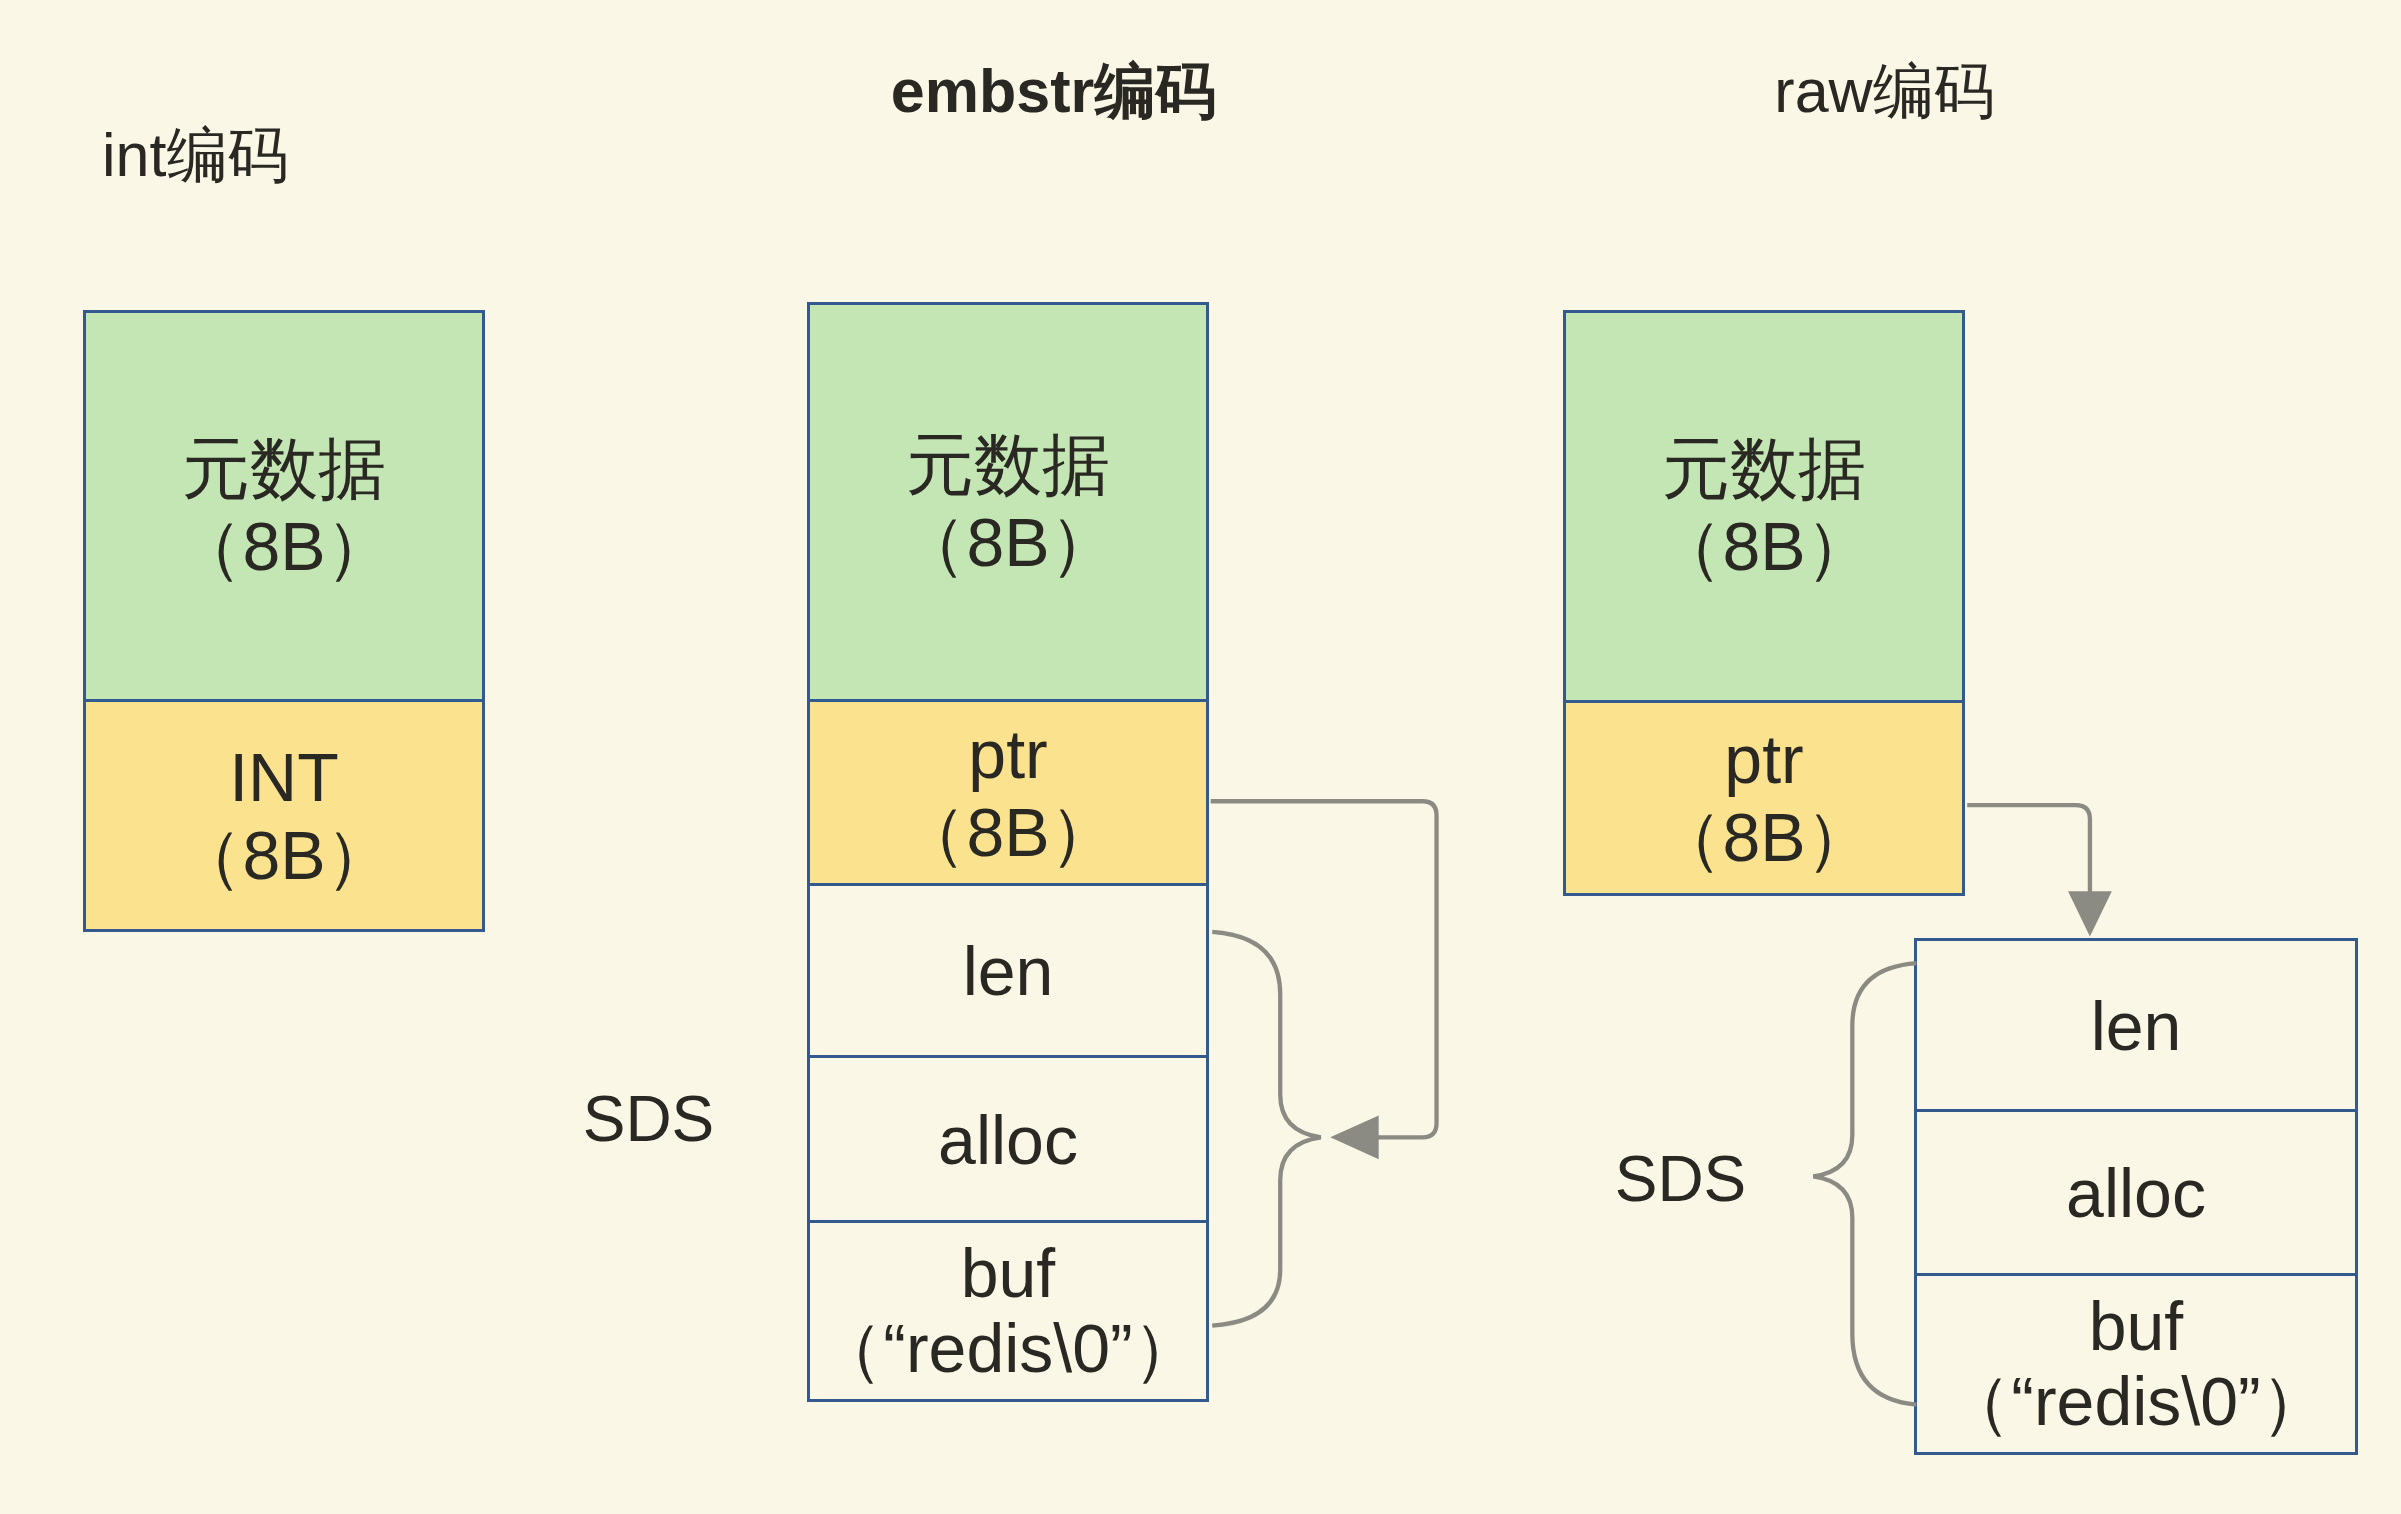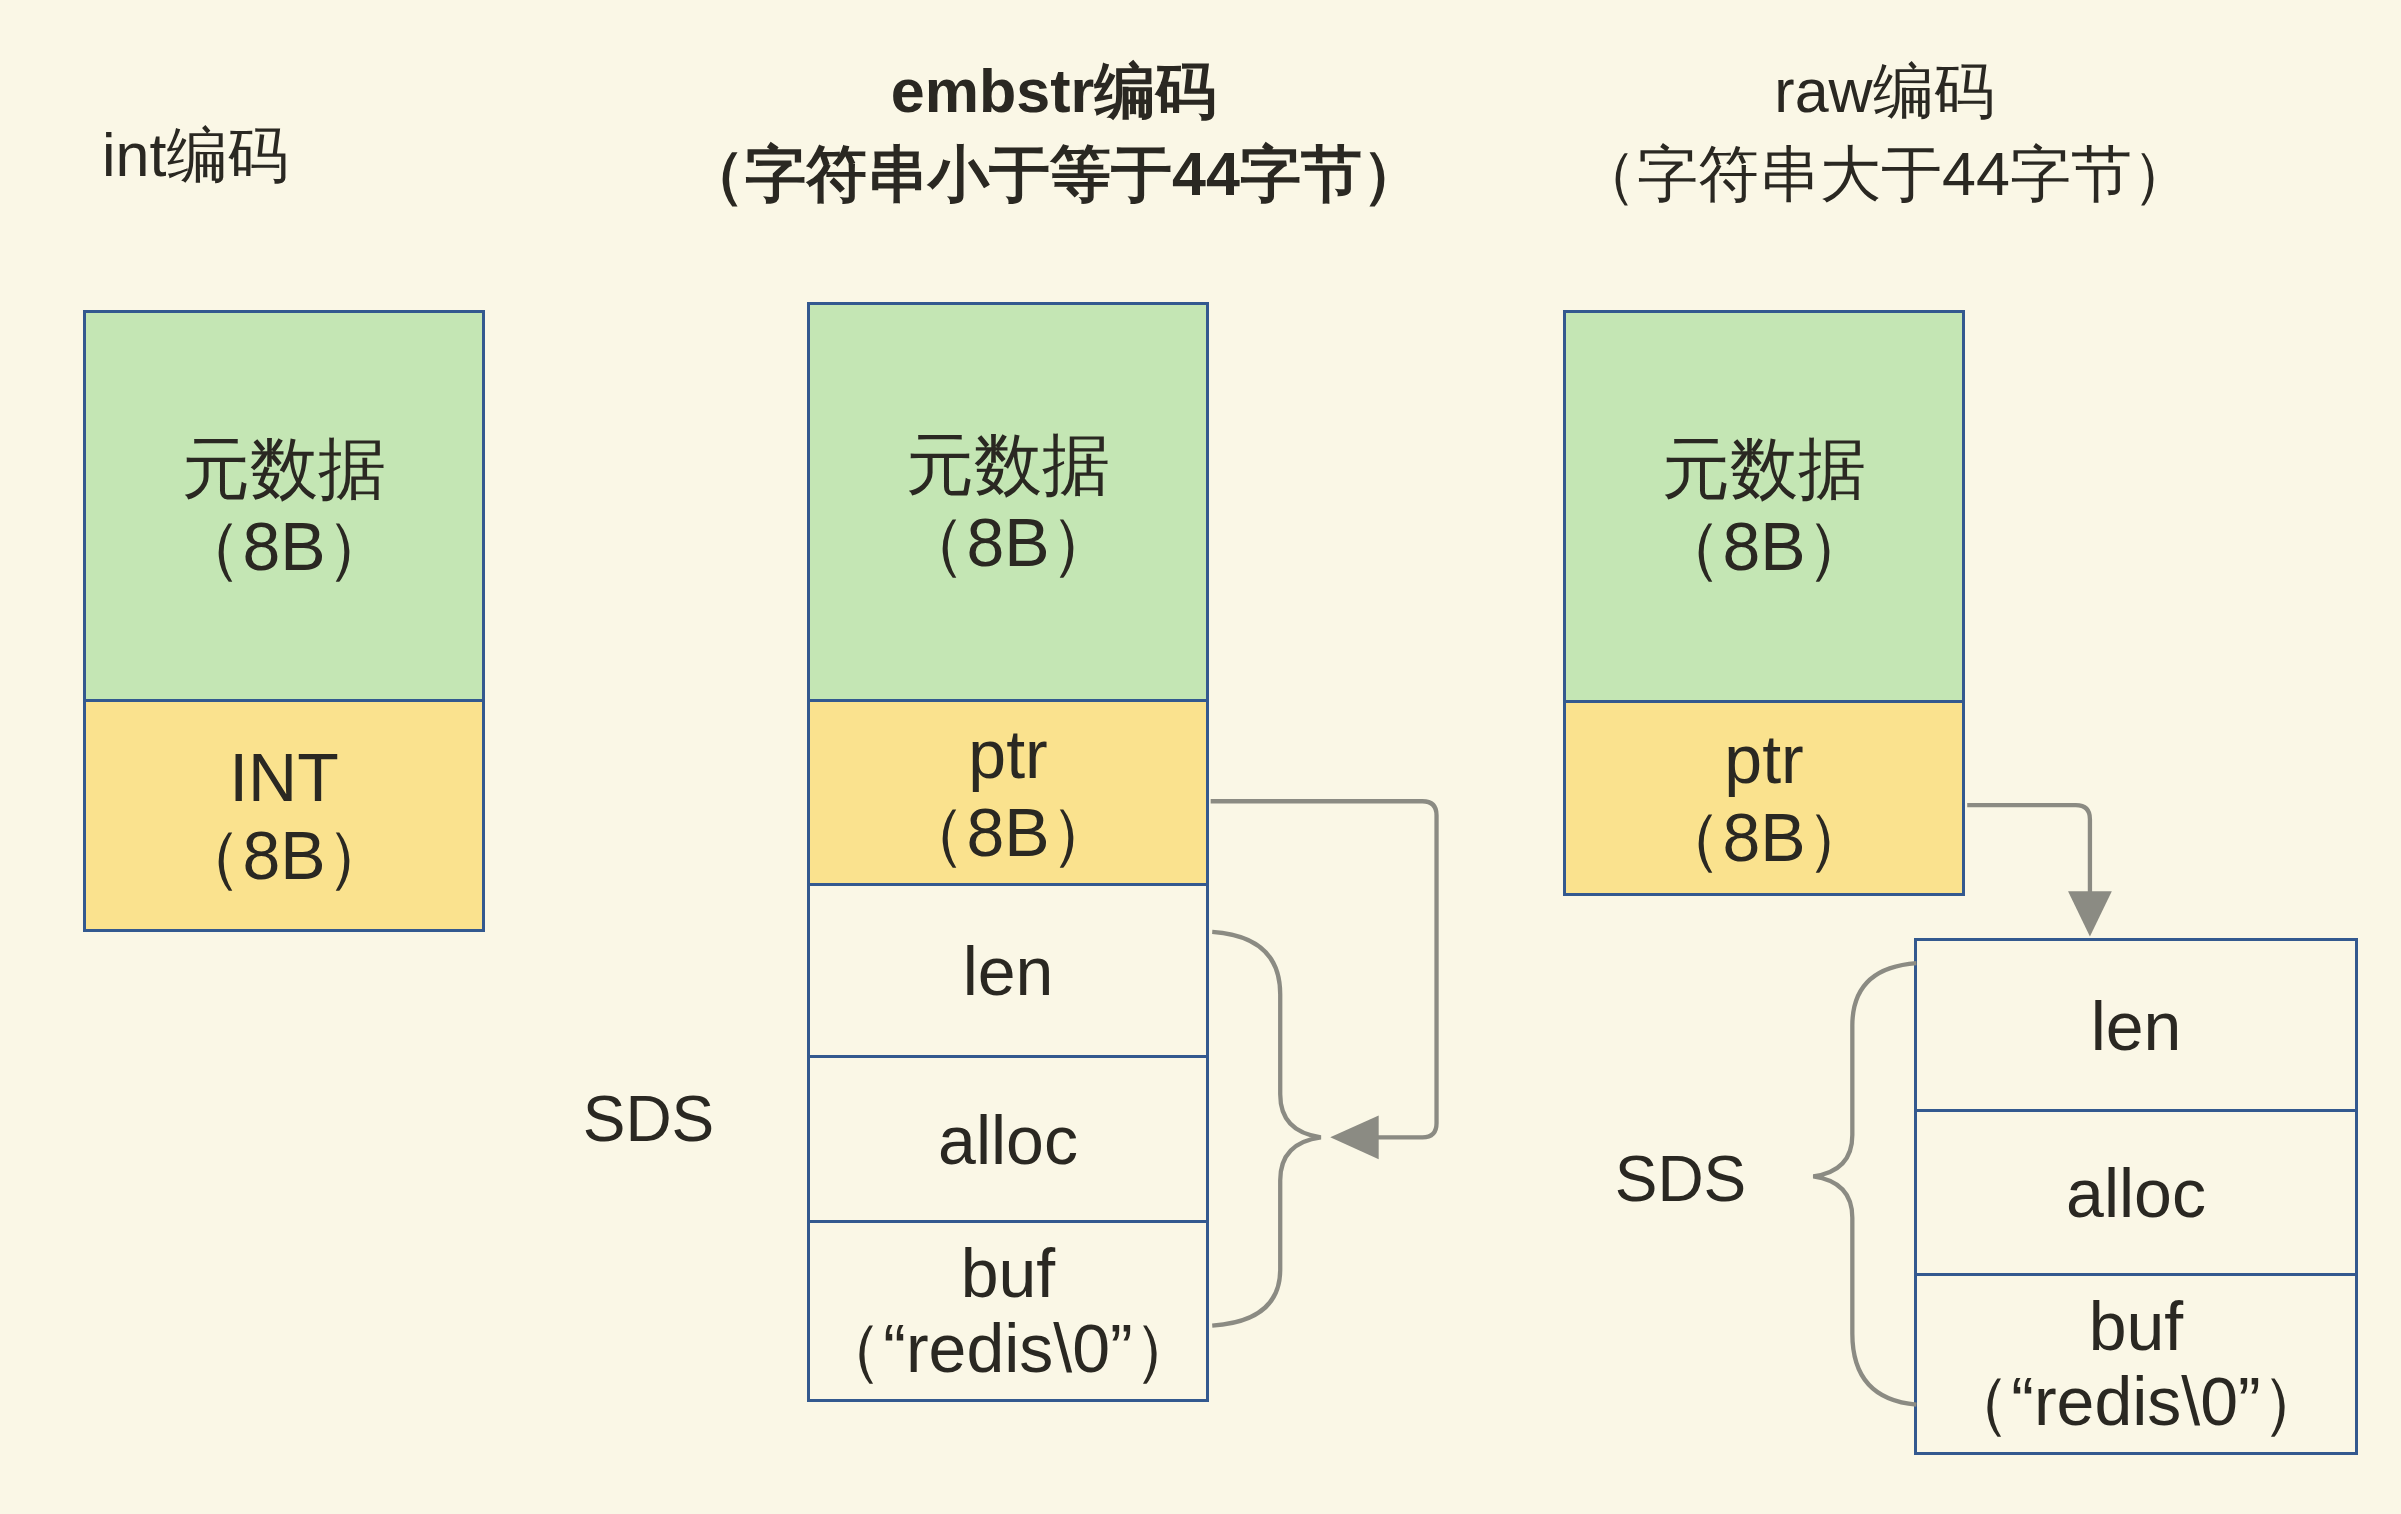--- a/index.html
+++ b/index.html
@@ -80,25 +80,23 @@
 </head>
 <body>
 
 <div class="canvas">
 
   <div class="title title-int">
     <div>int编码</div>
   </div>
   <div class="title title-embstr">
     <div>embstr编码</div>
-    <div>（字符串小于等于44字节）</div>
   </div>
   <div class="title title-raw">
     <div>raw编码</div>
-    <div>（字符串大于44字节）</div>
   </div>
 
   <div class="box green b-int-meta">
     <div>元数据</div>
     <div>（8B）</div>
   </div>
   <div class="box yellow b-int-val">
     <div>INT</div>
     <div>（8B）</div>
   </div>

